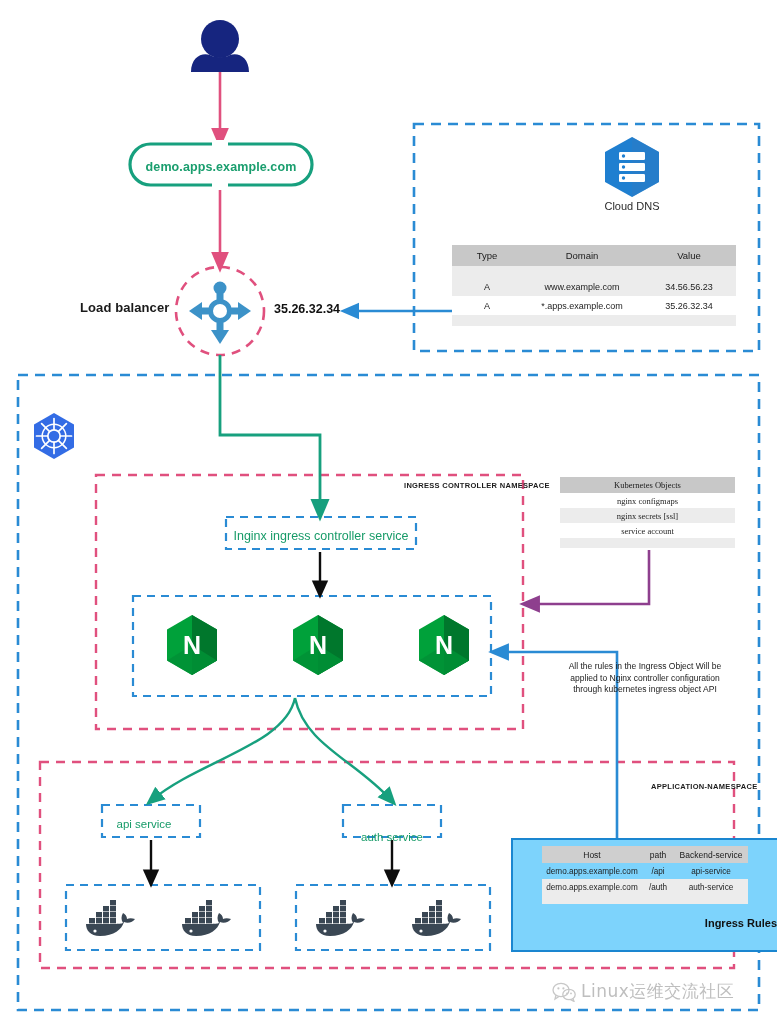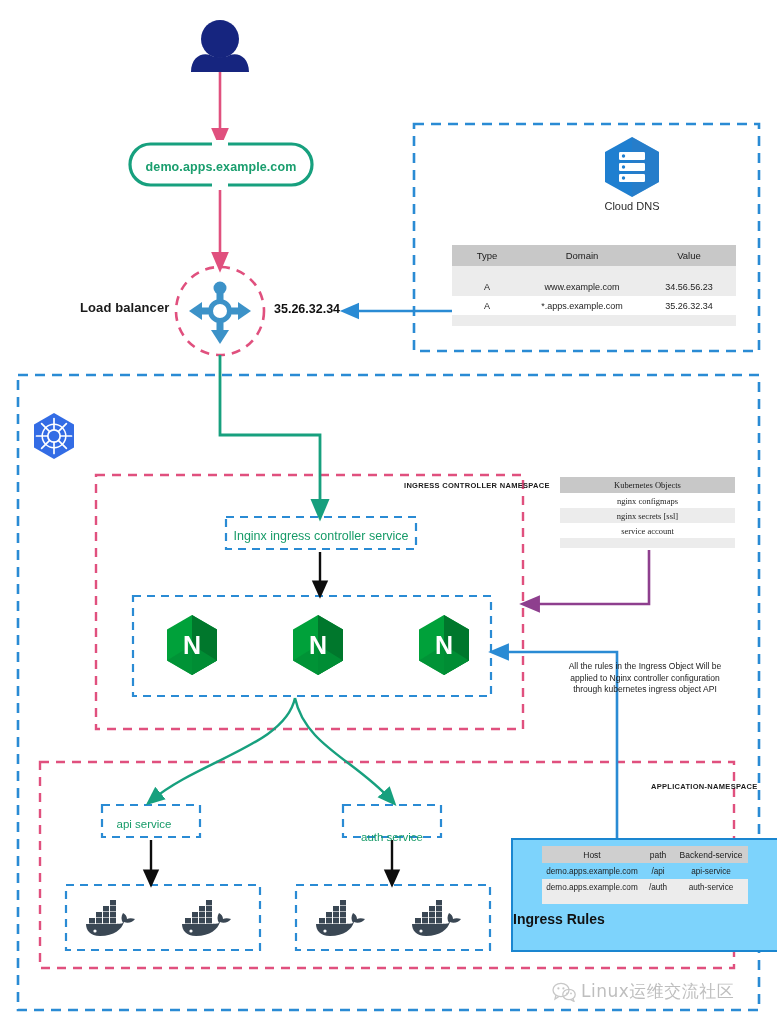--- a/index.html
+++ b/index.html
@@ -77,22 +77,22 @@
     left:511px; top:838px; width:268px; height:114px;
     border:2.5px solid #1a86d0; background:#7dd3fc;
     box-sizing:border-box;
   }
   #ingress-rules table{width:206px;margin:6px auto 0 auto;}
   #ingress-rules th{background:#cfcfcf;height:17px;font-size:8.5px;color:#1a1a1a;}
   #ingress-rules td{height:16px;font-size:8.2px;}
   #ingress-rules tr.alt td{background:#ececec;}
   #ingress-rules tr.pad td{background:#ececec;height:9px;}
   #ingress-rules .irtitle{
-    text-align:left;font-size:14px;font-weight:bold;color:#111;
-    margin-top:7px;
+    text-align:right;font-size:11px;font-weight:bold;color:#111;
+    margin-top:13px;
   }
 
   
   .nginx-hex{width:56px;height:62px;}
   .docker-ic{width:54px;height:42px;}
 
   
   #watermark{
     left:552px; top:980px;
     display:flex;align-items:center;gap:5px;opacity:.55;

